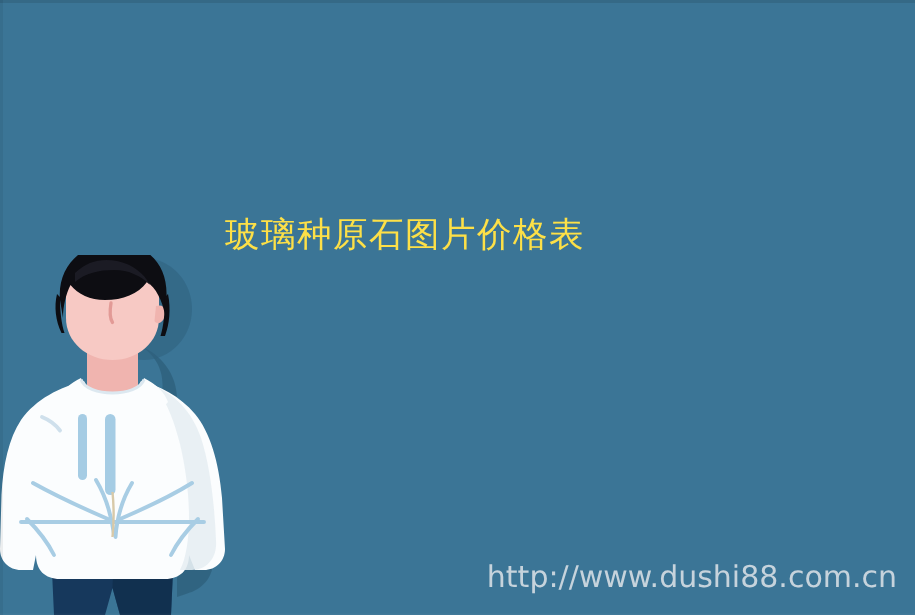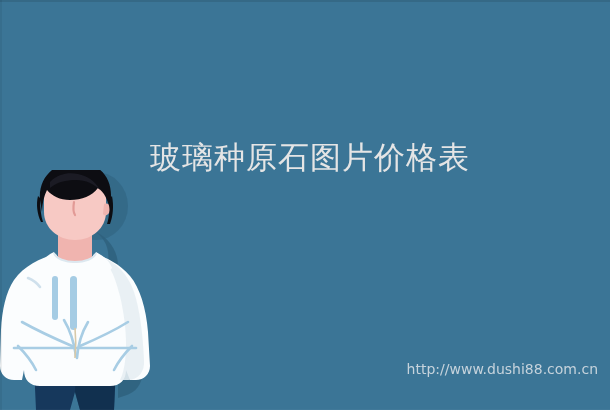--- a/index.html
+++ b/index.html
@@ -27,34 +27,34 @@
   }
 
   
   #title {
     position: absolute;
     left: 150px;
     top: 139px;
     width: 330px;
     height: 38px;
     line-height: 38px;
-    color: #e5e5e5;
-    font-size: 31px;
+    color: #fde047;
+    font-size: 23px;
     letter-spacing: 1px;
     white-space: nowrap;
-    font-family: Liberation Serif, serif;
+    font-family: Liberation Mono, monospace;
   }
 
   
   #watermark {
     position: absolute;
     right: 12px;
-    top: 361px;
+    top: 372px;
     color: #c6d3dc;
-    font-size: 14px;
+    font-size: 20px;
     letter-spacing: 0px;
     white-space: nowrap;
     font-family: "DejaVu Sans", "Liberation Sans", sans-serif;
   }
 
   
   #person {
     position: absolute;
     left: 0px;
     top: 170px;

